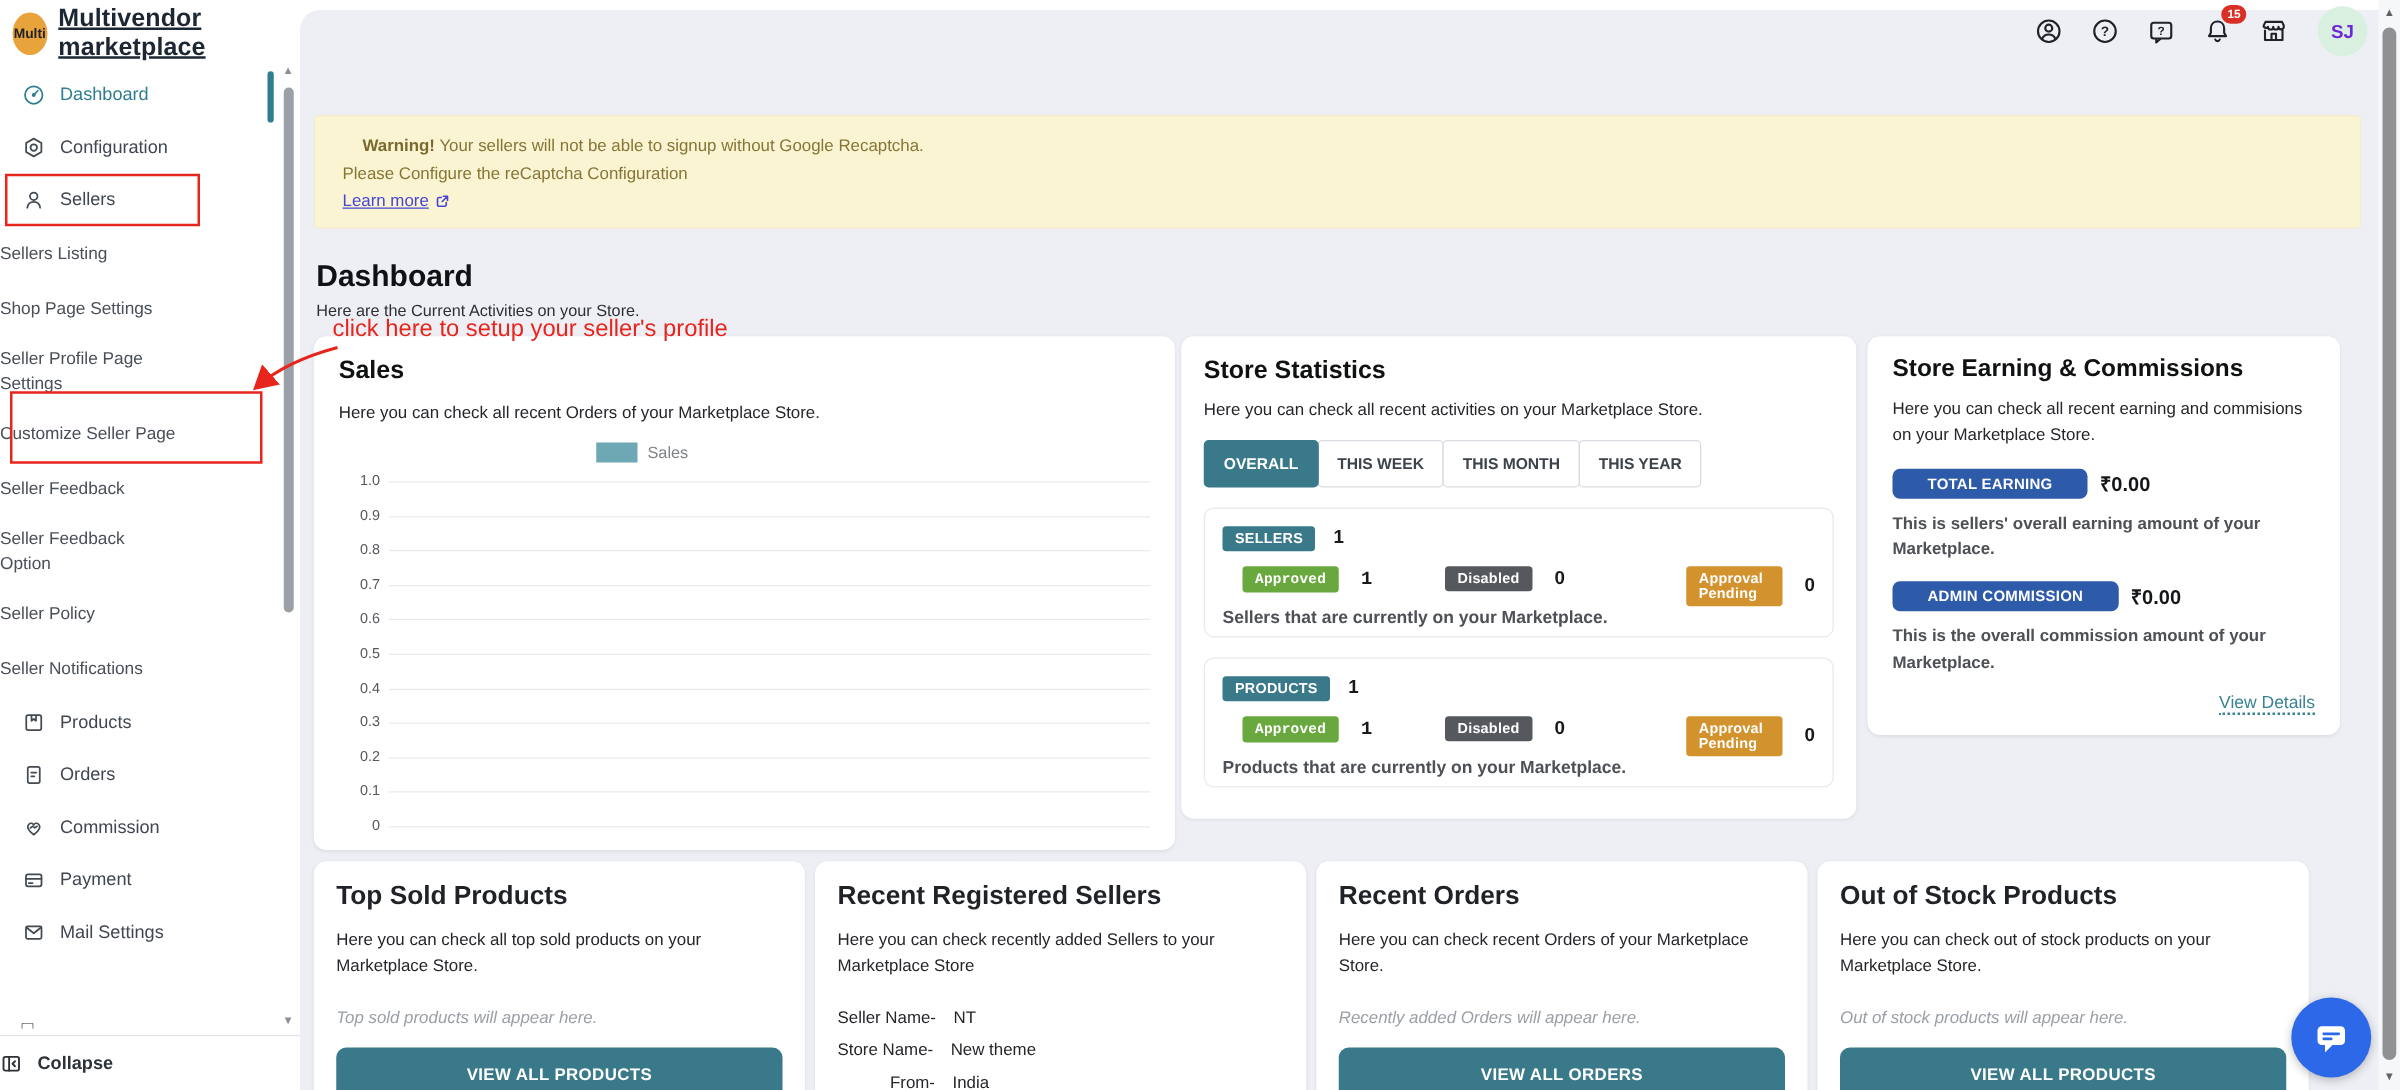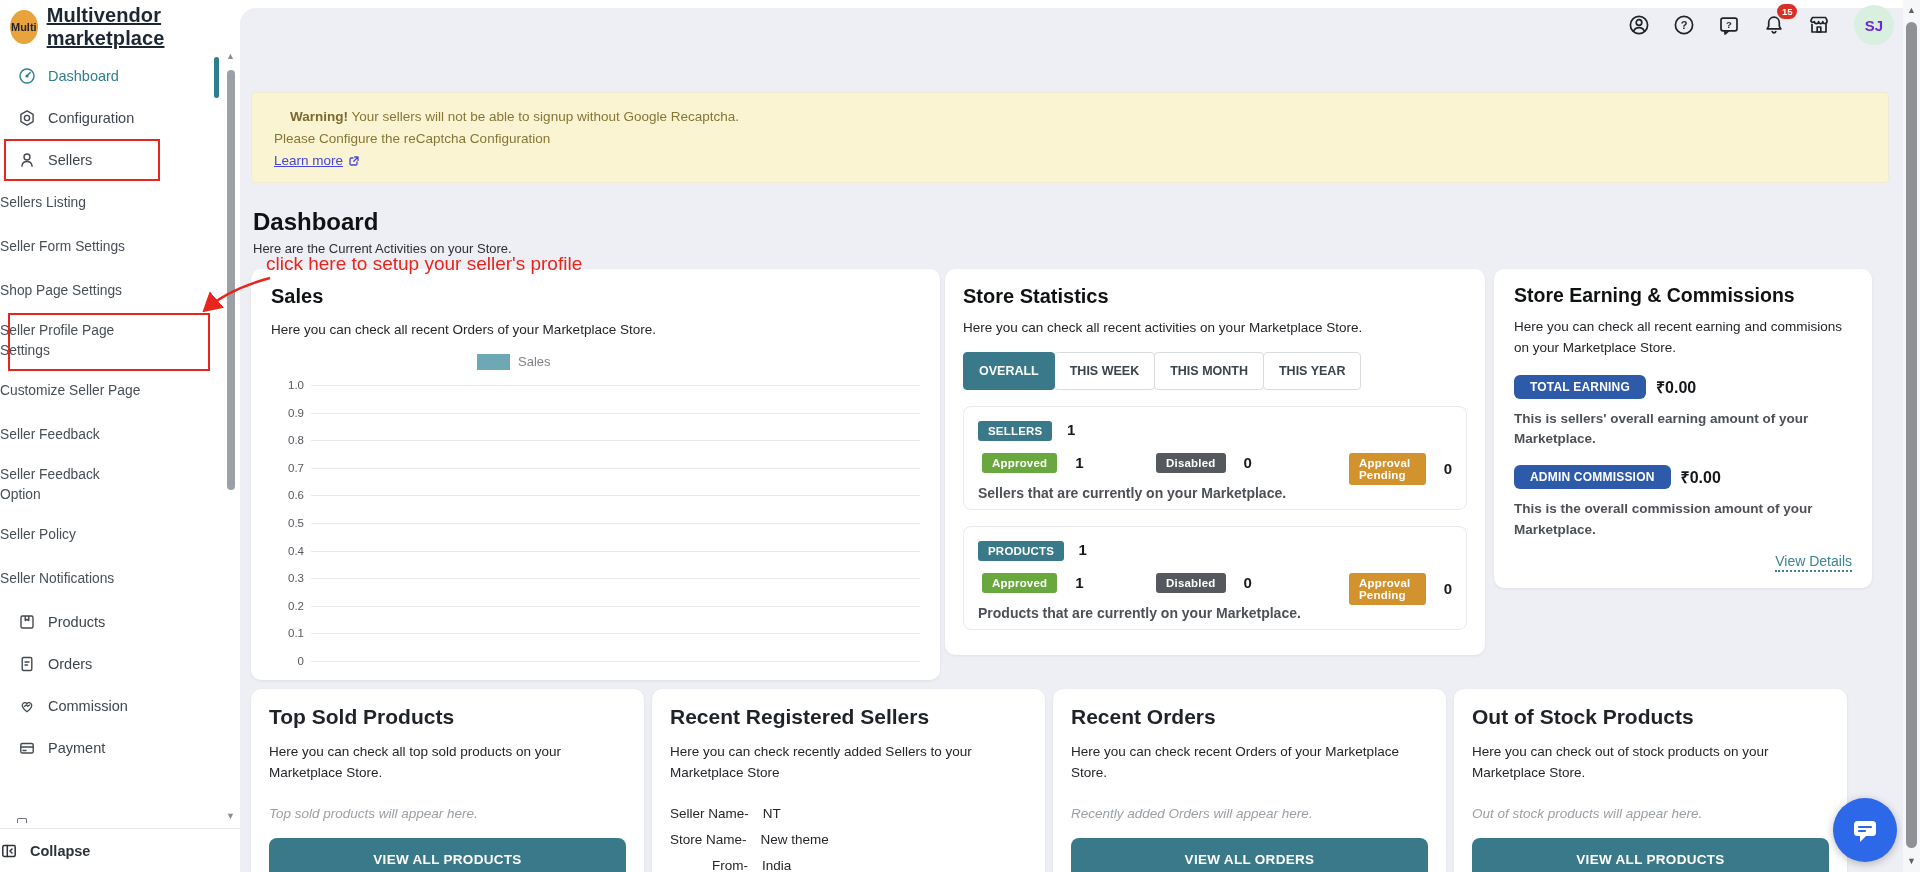--- a/index.html
+++ b/index.html
@@ -84,28 +84,28 @@
   .group { position:relative; border:1px solid #e7e9ee; border-radius:8px; margin-top:16px; height:104px; padding:14px; }
   .badge { display:inline-block; color:#fff; font-weight:bold; font-size:11.5px; padding:4px 10px;
            border-radius:3px; letter-spacing:.2px; }
   .badge.teal { background:#39798a; }
   .badge.green { background:#69a83e; }
   .badge.dark { background:#55595d;text-align:center; }
   .badge.orange { background:#d2922d; }
   .count { font-weight:bold; font-size:15px; color:#17191c; margin-left:10px; }
   .stat-row { position:absolute; top:46px; left:14px; right:14px; height:22px; }
   .stat { position:absolute; display:flex; align-items:center; gap:8px; }
-  .stat.s0 { left:4px; } .stat.s1 { left:178px; } .stat.s2 { left:345px;padding-left:26px; }
+  .stat.s0 { left:16px;font-family:Liberation Mono, monospace; } .stat.s1 { left:178px; } .stat.s2 { left:345px;padding-left:26px; }
   .caption { position:absolute; top:78px; left:14px; font-size:14px; font-weight:bold; color:#4d5156; }
   
   .earning-card { left:1254px; top:261px; width:378px; height:319px; padding:15px 20px; }
   .earning-card h2 { font-size:19.5px; }
   .earning-card .desc { margin-top:10px; width:332px; }
   .badge-row { margin-top:16px; display:flex; align-items:center; gap:10px; }
-  .badge.blue { background:#2d5ba9; border-radius:6px; font-size:12px; padding:5px 16px; }
+  .badge.blue { background:#2d5ba9; border-radius:6px; font-size:12px; padding:5px 28px; }
   .amount { font-weight:bold; font-size:16px; color:#14171a; }
   .bdesc { margin-top:10px; font-size:13.5px; font-weight:bold; color:#4d5156; width:320px; line-height:1.5; }
   .view-details { position:absolute; right:20px; bottom:16px; font-size:14px; color:#3a8394;
                   border-bottom:2px dotted #3a8394; padding-bottom:1px; cursor:pointer; }
   
   .bottom-row { position:absolute; left:11px; top:681px; display:flex; gap:8px; }
   .bcard { position:relative; width:393px; height:210px; background:#fff; border-radius:10px;
            box-shadow:0 1px 3px rgba(16,24,40,.07); padding:16px 18px; }
   .bcard h2 { font-size:21px; }
   .bcard .desc { margin-top:13px; width:330px; }
@@ -154,23 +154,20 @@
       <svg width="18" height="18" viewBox="0 0 18 18" fill="none" stroke="#434a52" stroke-width="1.4" stroke-linecap="round">
           <circle cx="9" cy="6" r="3"></circle>
           <path d="M3.9,15.2 c.4,-3.3 2.6,-4.7 5.1,-4.7 s4.7,1.4 5.1,4.7"></path>
         </svg>
       <span>Sellers</span>
     </div>
     <div class="nav-sub">
         <span>Sellers Listing</span>
       </div>
     <div class="nav-sub">
-        <span>Seller Form Settings</span>
-      </div>
-    <div class="nav-sub">
         <span>Shop Page Settings</span>
       </div>
     <div class="nav-sub two w130">
         <span>Seller Profile Page Settings</span>
       </div>
     <div class="nav-sub">
         <span>Customize Seller Page</span>
       </div>
     <div class="nav-sub">
         <span>Seller Feedback</span>
@@ -204,20 +201,27 @@
           <path d="M6.3,9.4 l2,-1.5 1.5,1.4 1.9,-1.3"></path>
         </svg>
       <span>Commission</span>
     </div>
     <div class="nav-item">
       <svg width="18" height="18" viewBox="0 0 18 18" fill="none" stroke="#434a52" stroke-width="1.4" stroke-linecap="round">
           <rect x="2.8" y="4.5" width="12.4" height="9.5" rx="1.6"></rect>
           <path d="M2.8,8 h12.4 M5,11.5 h3"></path>
         </svg>
       <span>Payment</span>
+    </div>
+    <div class="nav-item">
+      <svg width="18" height="18" viewBox="0 0 18 18" fill="none" stroke="#434a52" stroke-width="1.4" stroke-linejoin="round">
+          <rect x="2.8" y="4" width="12.4" height="10" rx="1.2"></rect>
+          <path d="M3.2,5 L9,9.6 L14.8,5"></path>
+        </svg>
+      <span>Mail Settings</span>
     </div>
   </nav>
 
   <div class="active-bar"></div>
 
   <div class="side-scroll">
     <div class="arr" style="top:2px">▲</div>
     <div class="thumb"></div>
     <div class="arr" style="bottom:4px">▼</div>
   </div>

